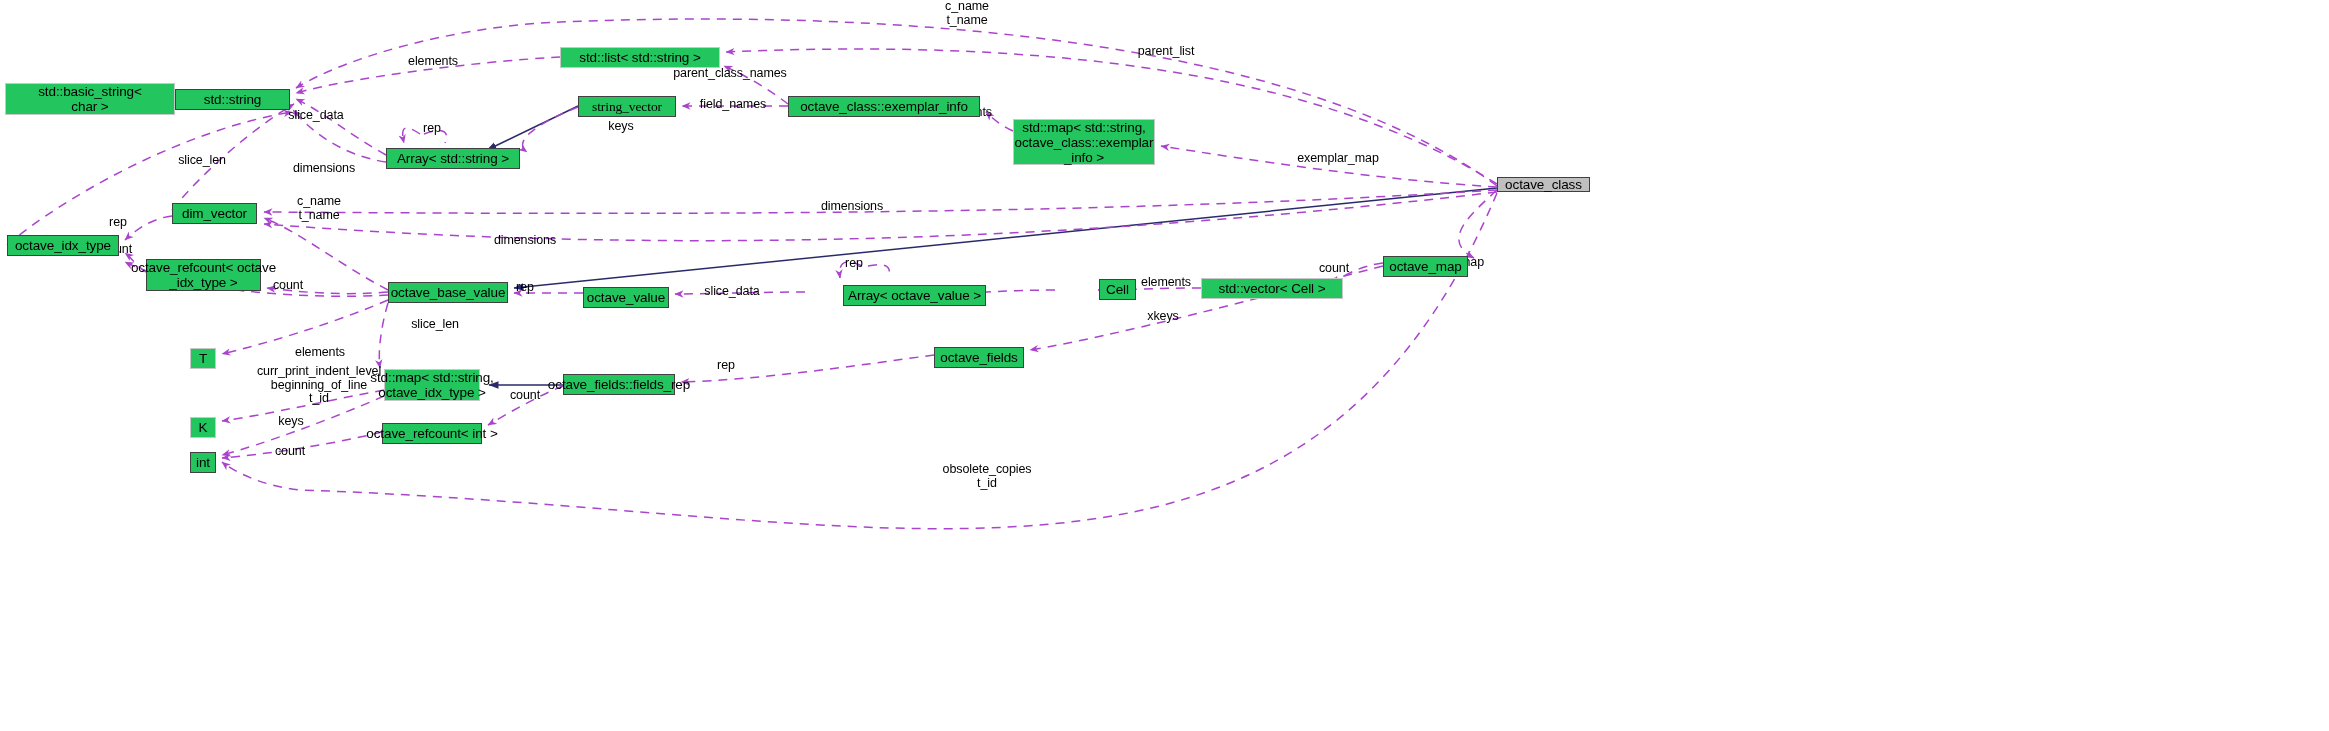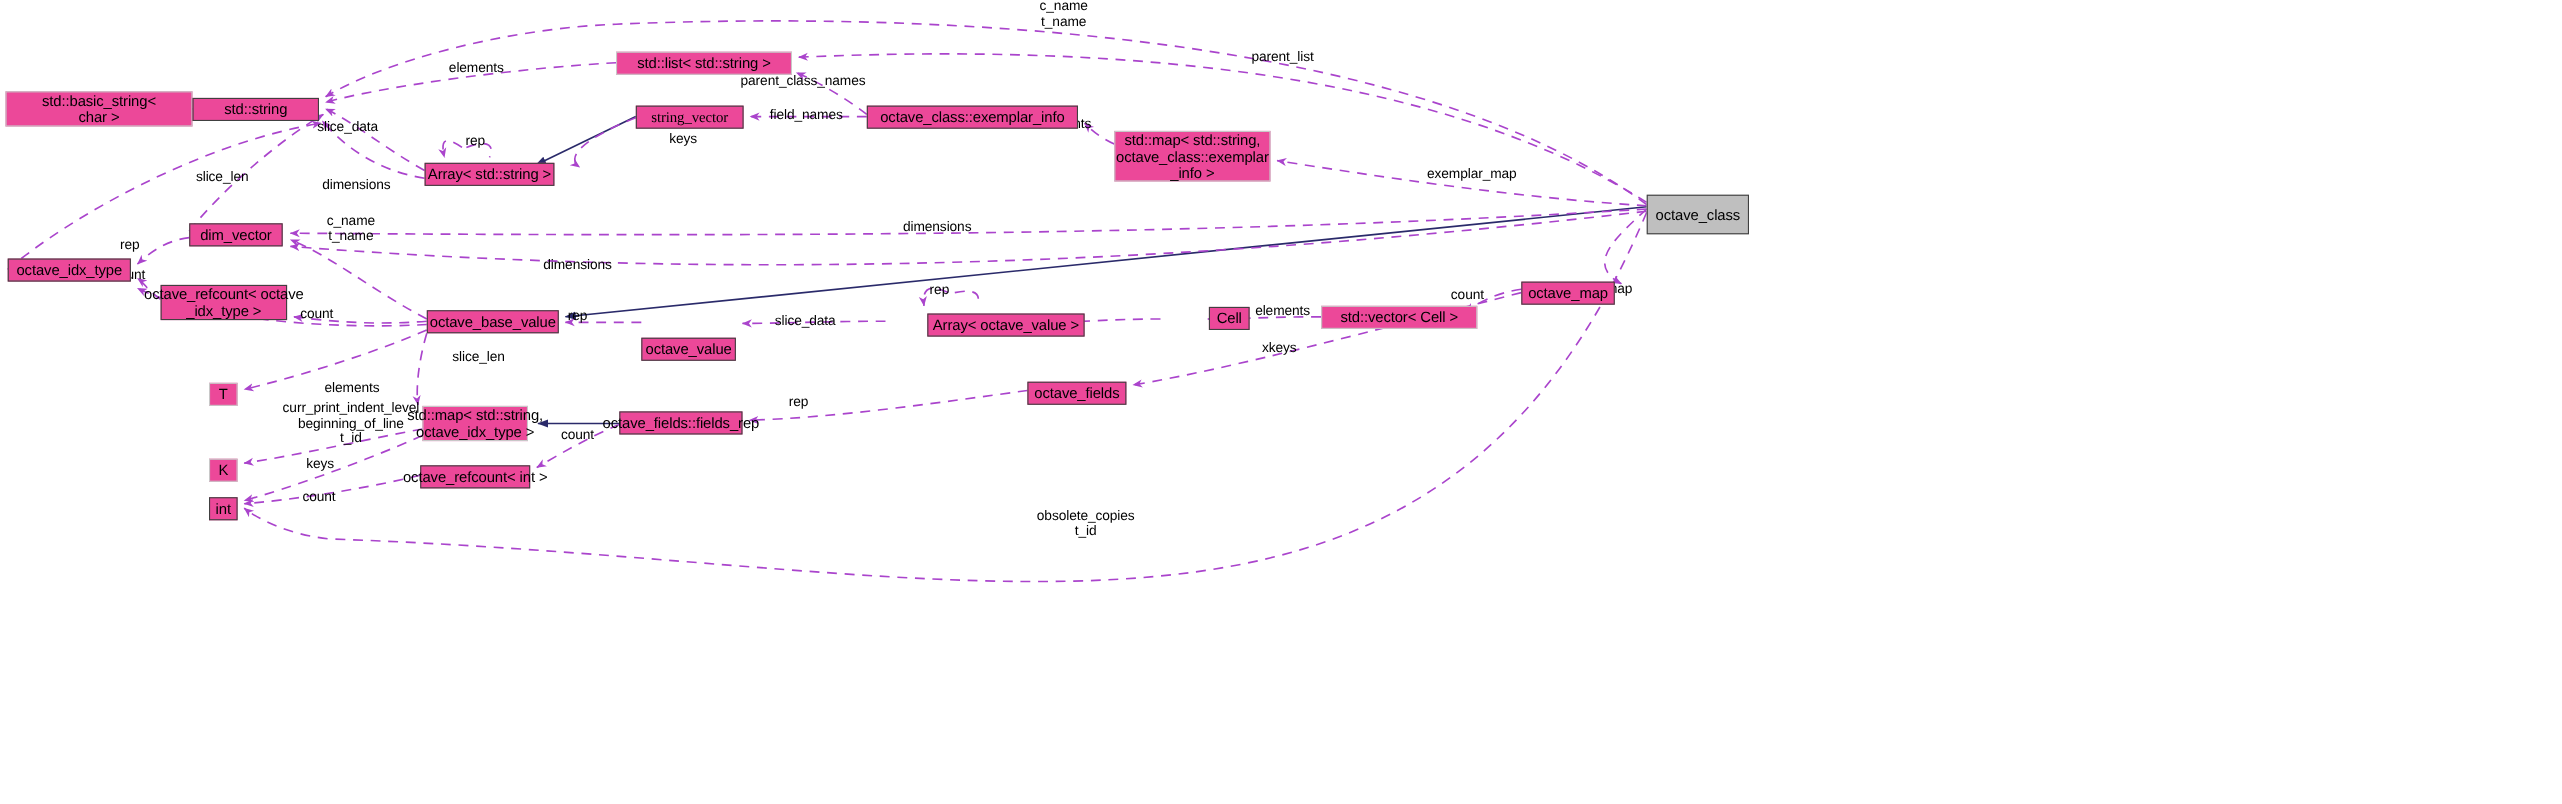--- a/index.html
+++ b/index.html
@@ -25,21 +25,21 @@
   .node {
     position: absolute;
     box-sizing: border-box;
     display: flex;
     align-items: center;
     justify-content: center;
     text-align: center;
     font-size: 13.5px;
     line-height: 15px;
     color: #000000;
-    background: #ec4899;
+    background: #22c55e;
     border: 1px solid #c8c8c8;
     white-space: pre;
     letter-spacing: -0.1px;
     z-index: 5;
   }
   .node.solid {
     border: 1.6px solid #404040;
   }
   .node.current {
     background: #bfbfbf;
@@ -146,31 +146,31 @@
 
   <div class="node" style="left:5px; top:83px; width:170px; height:32px;"><span>std::basic_string&lt;
 char &gt;</span></div>
   <div class="node solid" style="left:175px; top:89px; width:115px; height:21px;"><span>std::string</span></div>
   <div class="node" style="left:560px; top:47px; width:160px; height:21px;"><span>std::list&lt; std::string &gt;</span></div>
   <div class="node solid" style="left:578px; top:96px; width:98px; height:21px;font-family:Liberation Serif, serif;"><span>string_vector</span></div>
   <div class="node solid" style="left:788px; top:96px; width:192px; height:21px;"><span>octave_class::exemplar_info</span></div>
   <div class="node" style="left:1013px; top:119px; width:142px; height:46px;"><span>std::map&lt; std::string,
 octave_class::exemplar
 _info &gt;</span></div>
-  <div class="node solid" style="left:386px; top:148px; width:118px; height:21px;"><span>Array&lt; std::string &gt;</span></div>
-  <div class="node current" style="left:1497px; top:177px; width:93px; height:36px;"><span>octave_class</span></div>
+  <div class="node solid" style="left:386px; top:148px; width:134px; height:21px;"><span>Array&lt; std::string &gt;</span></div>
+  <div class="node current" style="left:1497px; top:177px; width:93px; height:15px;"><span>octave_class</span></div>
   <div class="node solid" style="left:172px; top:203px; width:85px; height:21px;"><span>dim_vector</span></div>
   <div class="node solid" style="left:7px; top:235px; width:112px; height:21px;"><span>octave_idx_type</span></div>
   <div class="node solid" style="left:146px; top:259px; width:115px; height:32px;"><span>octave_refcount&lt; octave
 _idx_type &gt;</span></div>
   <div class="node solid" style="left:1383px; top:256px; width:85px; height:21px;"><span>octave_map</span></div>
   <div class="node solid" style="left:1099px; top:279px; width:37px; height:21px;"><span>Cell</span></div>
   <div class="node" style="left:1201px; top:278px; width:142px; height:21px;"><span>std::vector&lt; Cell &gt;</span></div>
   <div class="node solid" style="left:388px; top:282px; width:120px; height:21px;"><span>octave_base_value</span></div>
-  <div class="node solid" style="left:583px; top:287px; width:86px; height:21px;margin-top:20px;"><span>octave_value</span></div>
+  <div class="node solid" style="left:583px; top:287px; width:86px; height:21px;"><span>octave_value</span></div>
   <div class="node solid" style="left:805px; top:285px; width:143px; height:21px;margin-left:38px;"><span>Array&lt; octave_value &gt;</span></div>
   <div class="node solid" style="left:934px; top:347px; width:90px; height:21px;"><span>octave_fields</span></div>
   <div class="node" style="left:190px; top:348px; width:26px; height:21px;"><span>T</span></div>
   <div class="node" style="left:384px; top:369px; width:96px; height:32px;"><span>std::map&lt; std::string,
 octave_idx_type &gt;</span></div>
   <div class="node solid" style="left:563px; top:374px; width:112px; height:21px;"><span>octave_fields::fields_rep</span></div>
   <div class="node" style="left:190px; top:417px; width:26px; height:21px;"><span>K</span></div>
   <div class="node solid" style="left:382px; top:423px; width:100px; height:21px;"><span>octave_refcount&lt; int &gt;</span></div>
   <div class="node solid" style="left:190px; top:452px; width:26px; height:21px;"><span>int</span></div>
 

